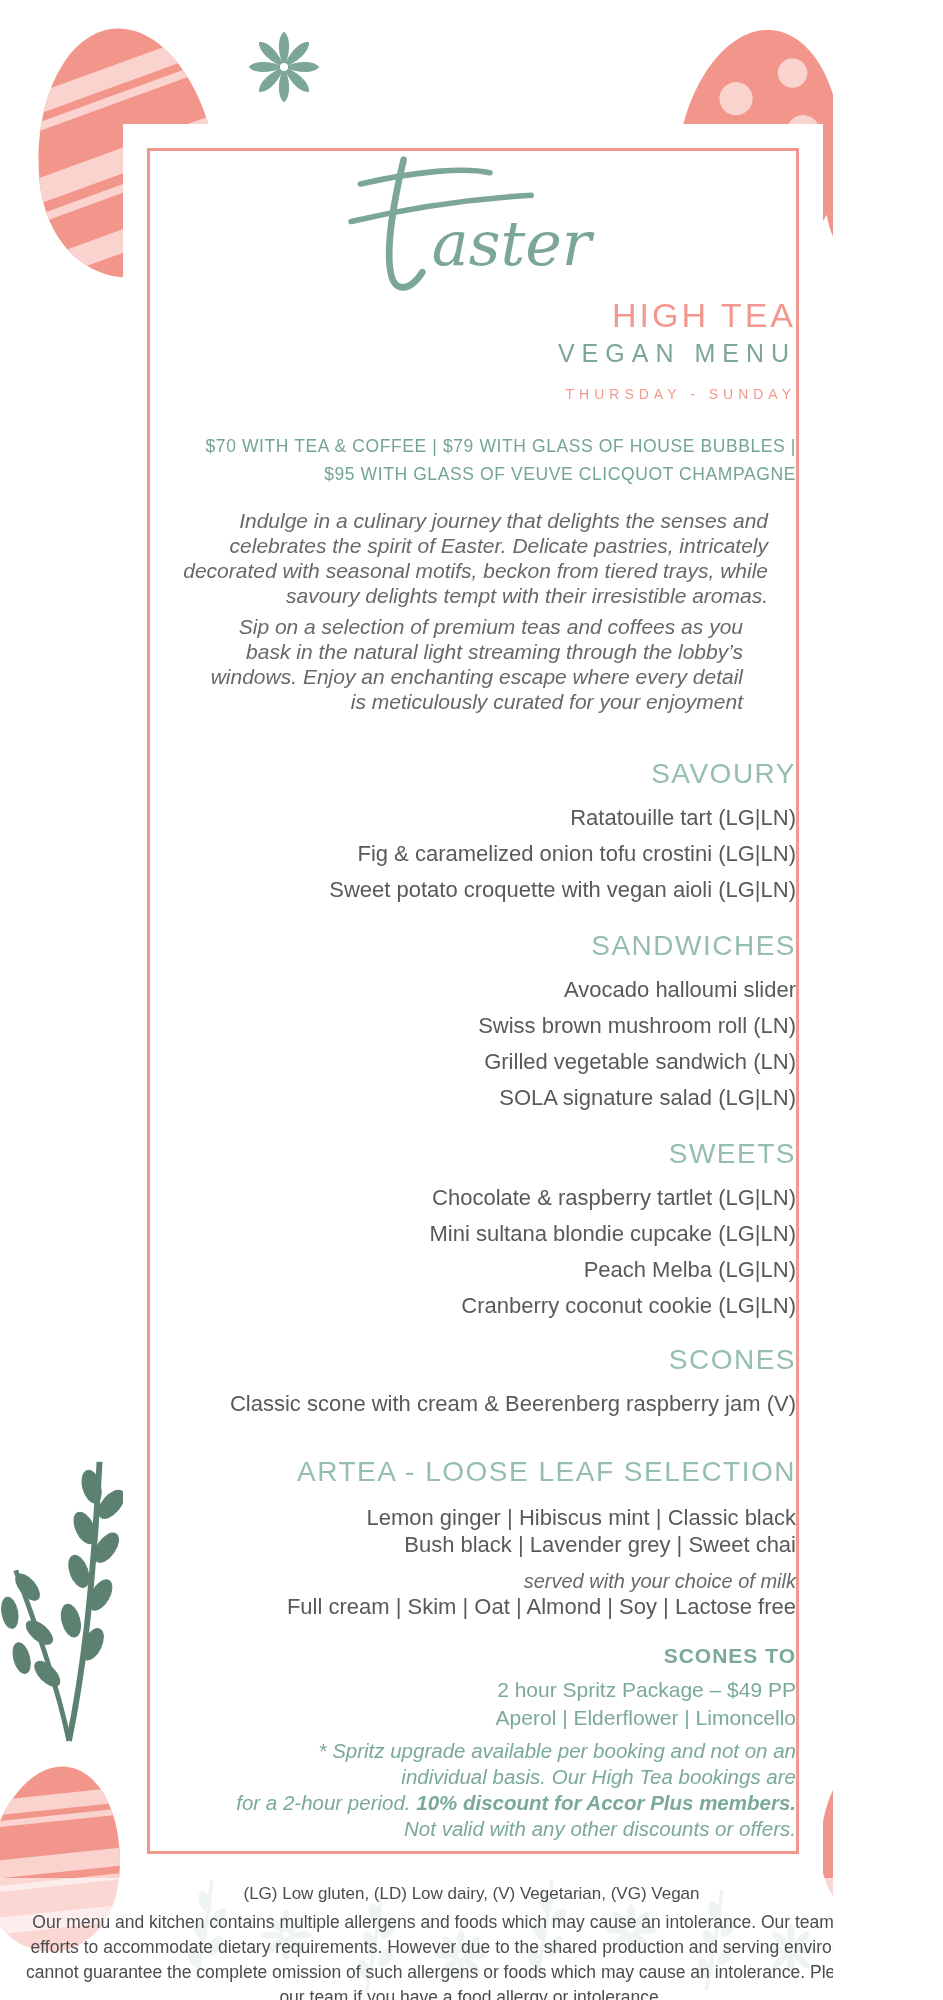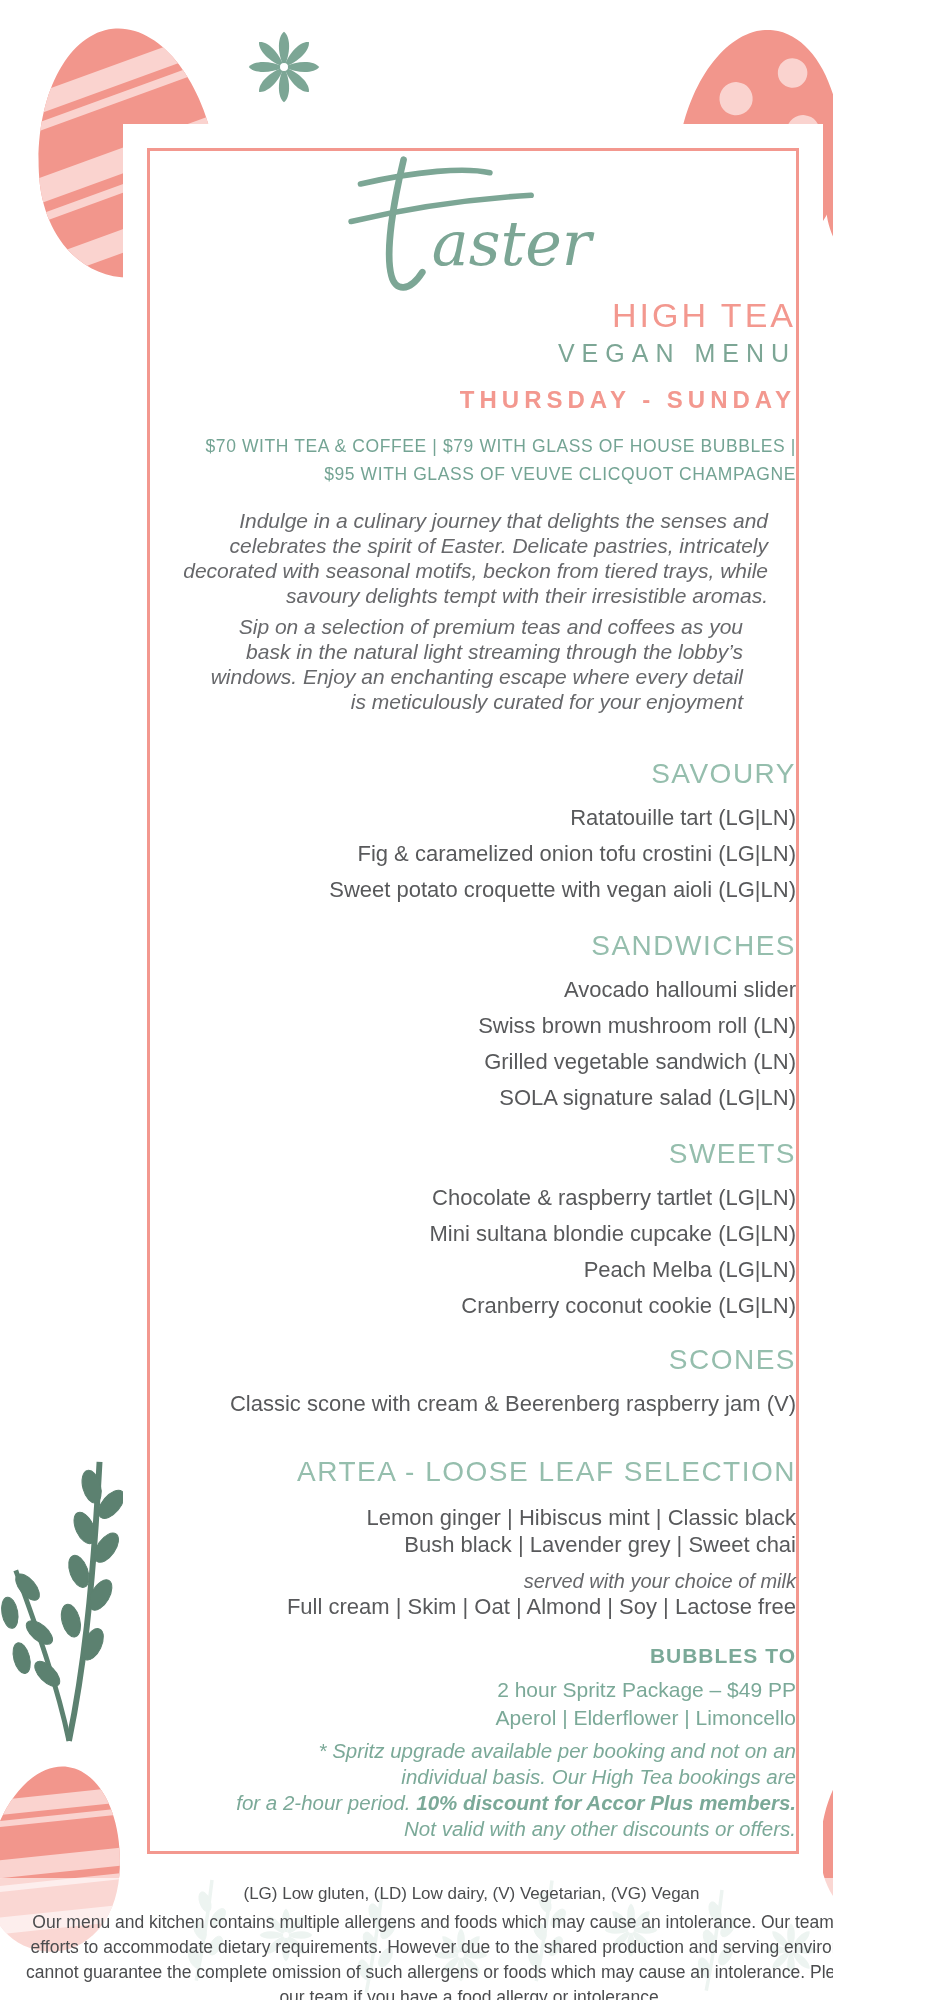--- a/index.html
+++ b/index.html
@@ -34,21 +34,21 @@
   .b-intro1{top:384px}
   .b-intro2{top:490px}
   .b-savoury{top:634px}
   .b-sandwiches{top:806px}
   .b-sweets{top:1014px}
   .b-scones{top:1220px}
   .b-artea{top:1332px}
   .b-upgrade{top:1520px}
   .high-tea{font-size:34px;letter-spacing:3px;color:var(--salmon);font-weight:500}
   .vegan{font-size:25px;letter-spacing:7px;color:var(--sage);font-weight:500}
-  .days{font-size:24px;letter-spacing:5px;color:var(--salmon);font-weight:700}
+  .days{font-size:14px;letter-spacing:5px;color:var(--salmon);font-weight:400}
   .pricing div{font-size:17.5px;line-height:28px;letter-spacing:.6px;color:var(--sage-text);font-weight:500}
   .intro{font-style:italic;font-size:21px;line-height:25px;color:var(--gray-it);margin:0 auto}
   .b-intro1{max-width:590px;left:55px;right:55px}
   .b-intro2{max-width:540px;left:80px;right:80px}
   .sec-h{font-size:28px;letter-spacing:1.5px;color:var(--sage-light);font-weight:400;margin:0 0 10px 0 !important}
   .item{font-size:22px;line-height:36px;color:var(--gray)}
   .tea-line{font-size:22px;line-height:27px;color:var(--gray)}
   .milk-note{font-style:italic;font-size:20px;line-height:26px;color:var(--gray-it);margin-top:10px !important}
   .milks{font-size:22px;line-height:26px;color:var(--gray)}
   .b-artea .sec-h{margin-bottom:16px !important}
@@ -266,21 +266,21 @@
 
     <section class="abs b-artea">
       <h2 class="sec-h">ARTEA - LOOSE LEAF SELECTION</h2>
       <p class="tea-line">Lemon ginger | Hibiscus mint | Classic black</p>
       <p class="tea-line">Bush black | Lavender grey | Sweet chai</p>
       <p class="milk-note">served with your choice of milk</p>
       <p class="milks">Full cream | Skim | Oat | Almond | Soy | Lactose free</p>
     </section>
 
     <section class="abs b-upgrade">
-      <h2 class="sec-h up-h">BUBBLES TO</h2>
+      <h2 class="sec-h up-h">SCONES TO</h2>
       <p class="up-line">2 hour Spritz Package – $49 PP</p>
       <p class="up-line">Aperol | Elderflower | Limoncello</p>
       <div class="up-note">
         <div>* Spritz upgrade available per booking and not on an</div>
         <div>individual basis. Our High Tea bookings are</div>
         <div><span>for a 2-hour period. </span><b>10% discount for Accor Plus members.</b></div>
         <div>Not valid with any other discounts or offers.</div>
       </div>
     </section>
   </div>

